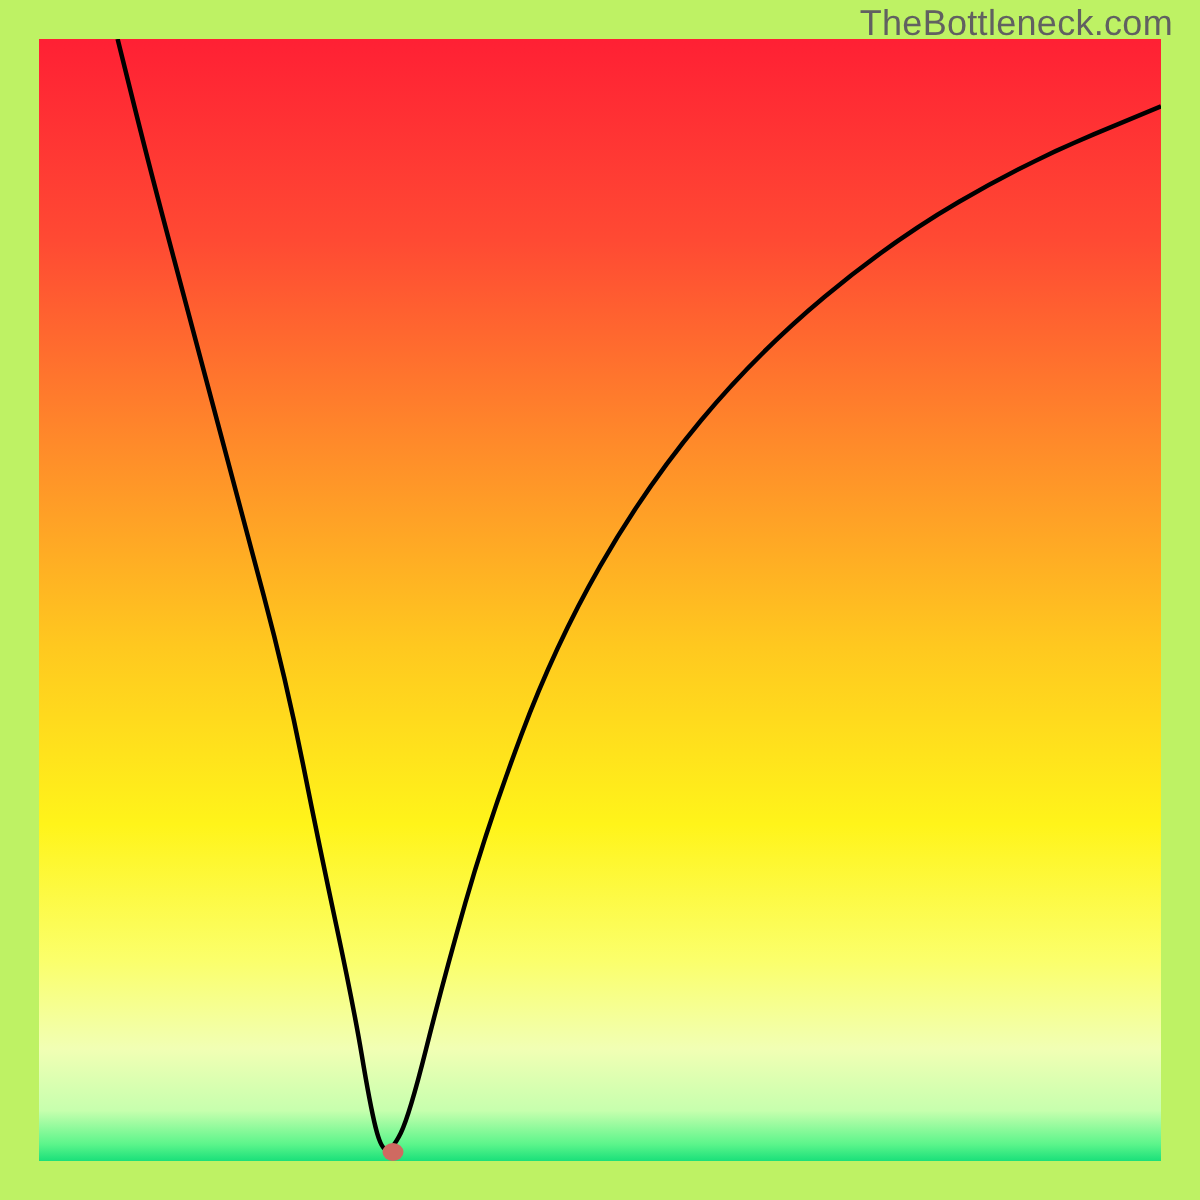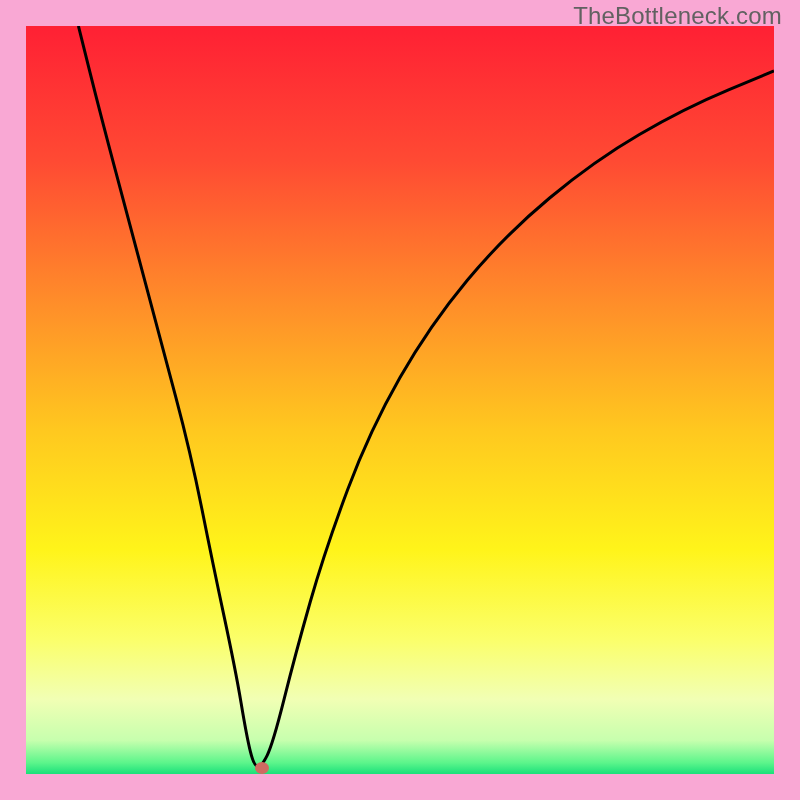--- a/index.html
+++ b/index.html
@@ -8,21 +8,21 @@
     width: 800px;
     height: 800px;
     background: #000;
     overflow: hidden;
     font-family: Arial, Helvetica, sans-serif;
   }
   .frame {
     position: relative;
     width: 800px;
     height: 800px;
-    background: #f9a8d4;
+    background: #bef264;
   }
   .watermark {
     position: absolute;
     top: 2px;
     right: 18px;
     color: #616161;
     font-size: 24px;
     font-weight: 400;
     letter-spacing: 0.2px;
     z-index: 5;

